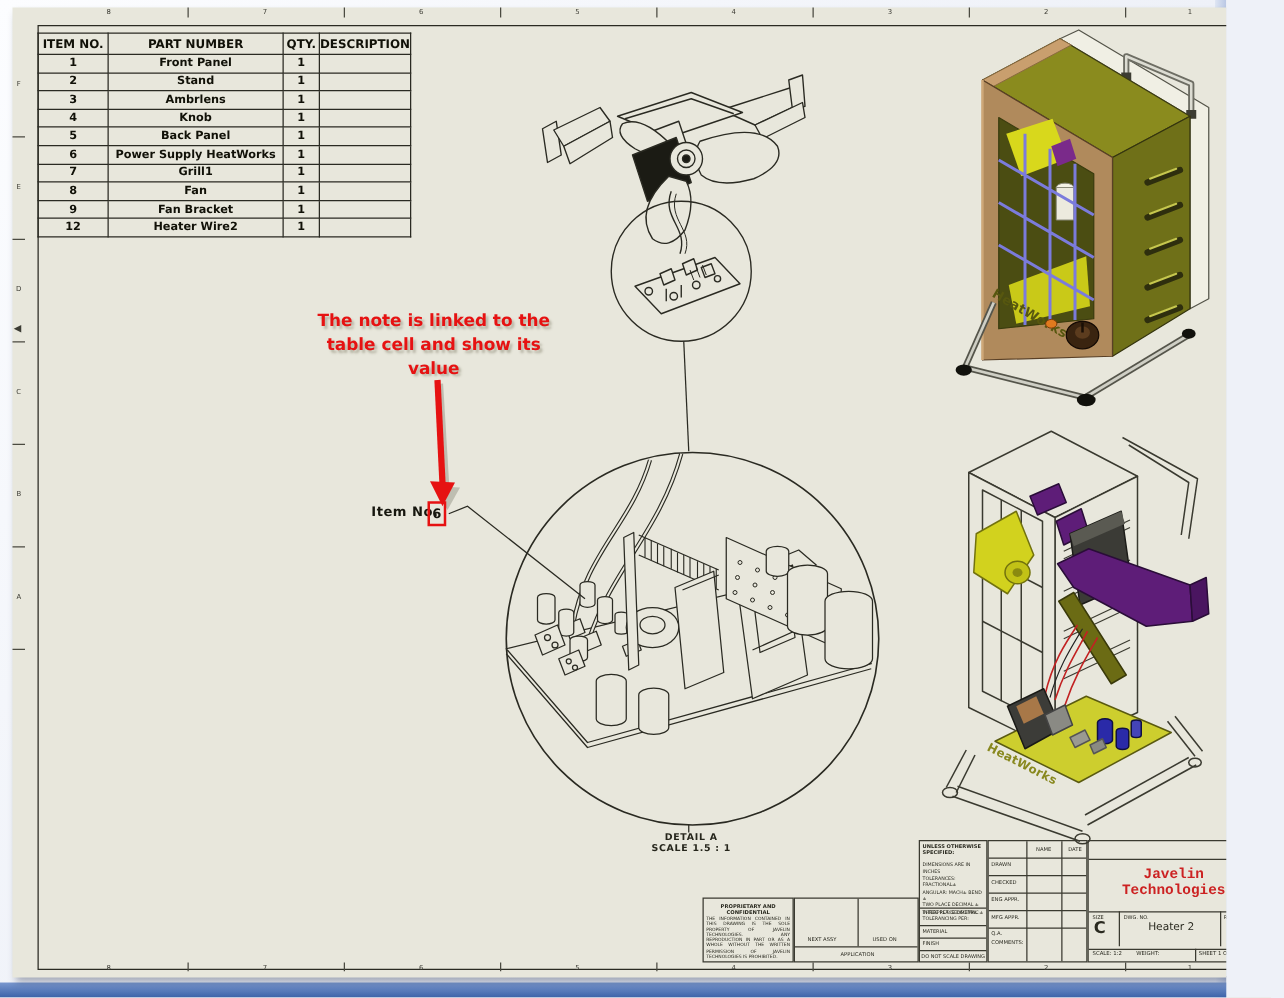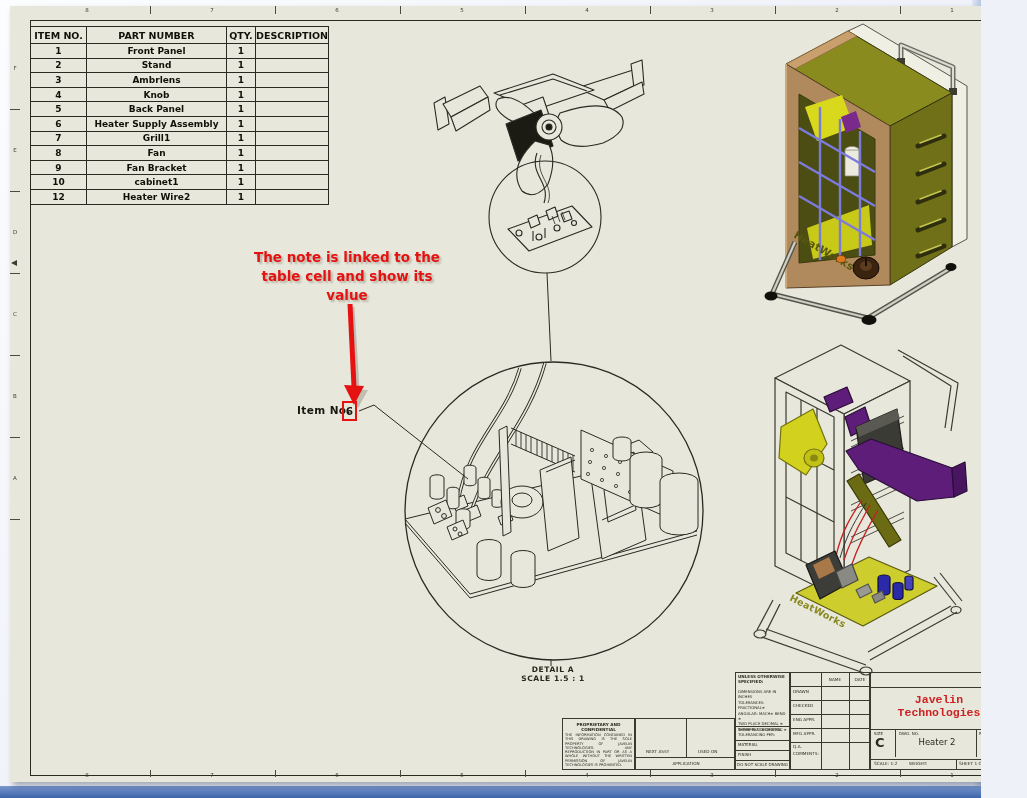--- a/index.html
+++ b/index.html
@@ -178,45 +178,39 @@
           <td class="col-desc"></td>
         </tr>
         <tr>
           <td class="col-item">5</td>
           <td class="col-part">Back Panel</td>
           <td class="col-qty">1</td>
           <td class="col-desc"></td>
         </tr>
         <tr>
           <td class="col-item">6</td>
-          <td class="col-part">Heater Supply Assembly</td>
+          <td class="col-part">Power Supply HeatWorks</td>
           <td class="col-qty">1</td>
           <td class="col-desc"></td>
         </tr>
         <tr>
           <td class="col-item">7</td>
           <td class="col-part">Grill1</td>
           <td class="col-qty">1</td>
           <td class="col-desc"></td>
         </tr>
         <tr>
           <td class="col-item">8</td>
           <td class="col-part">Fan</td>
           <td class="col-qty">1</td>
           <td class="col-desc"></td>
         </tr>
         <tr>
           <td class="col-item">9</td>
           <td class="col-part">Fan Bracket</td>
-          <td class="col-qty">1</td>
-          <td class="col-desc"></td>
-        </tr>
-        <tr>
-          <td class="col-item">10</td>
-          <td class="col-part">cabinet1</td>
           <td class="col-qty">1</td>
           <td class="col-desc"></td>
         </tr>
         <tr>
           <td class="col-item">12</td>
           <td class="col-part">Heater Wire2</td>
           <td class="col-qty">1</td>
           <td class="col-desc"></td>
         </tr>
       </tbody>

